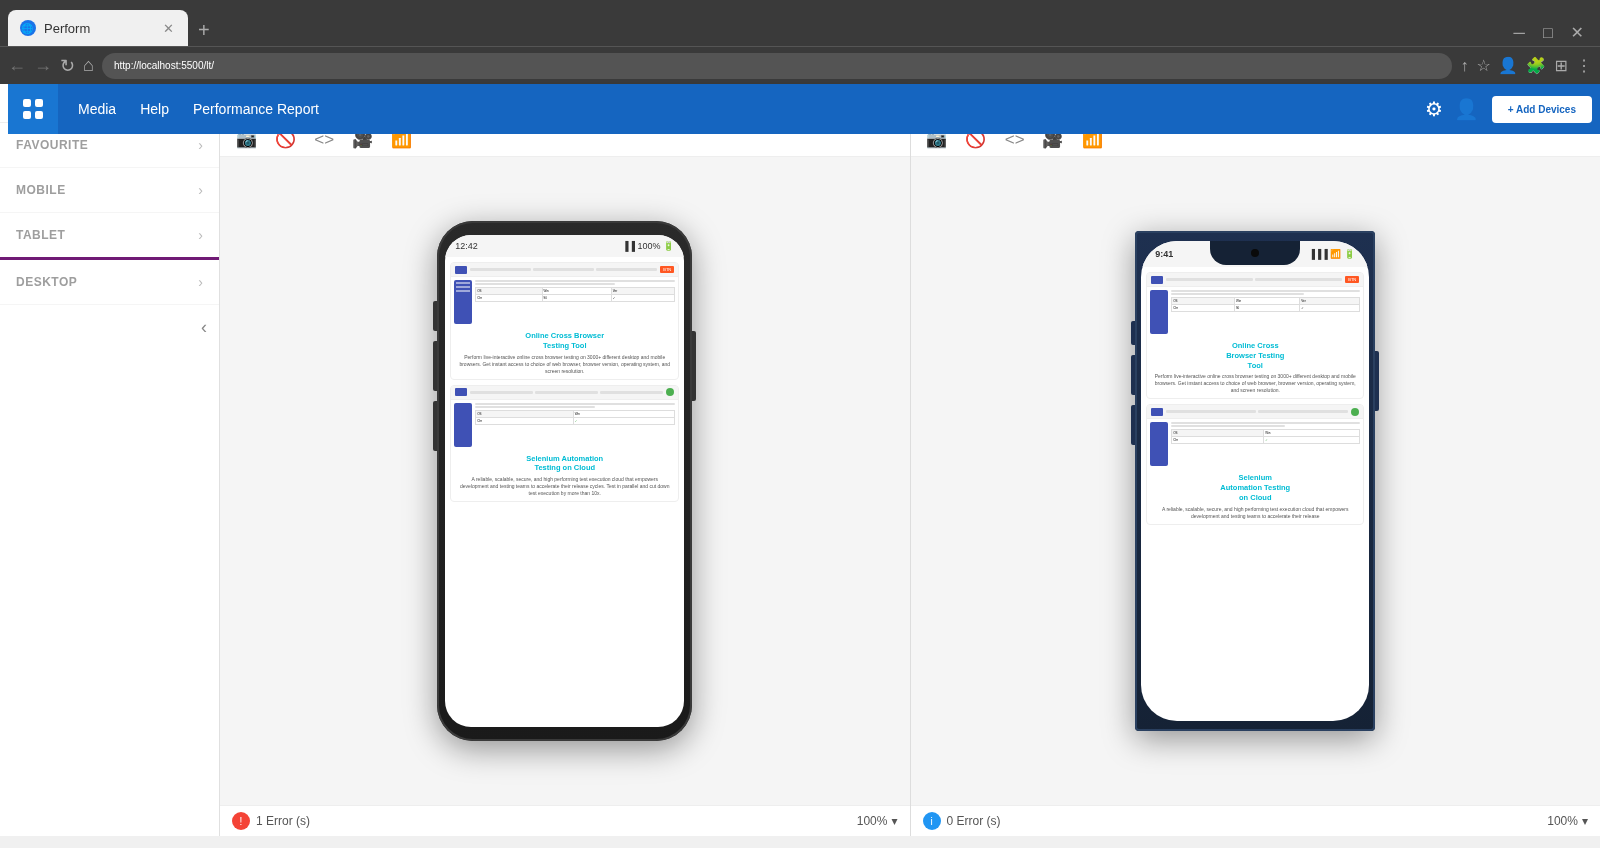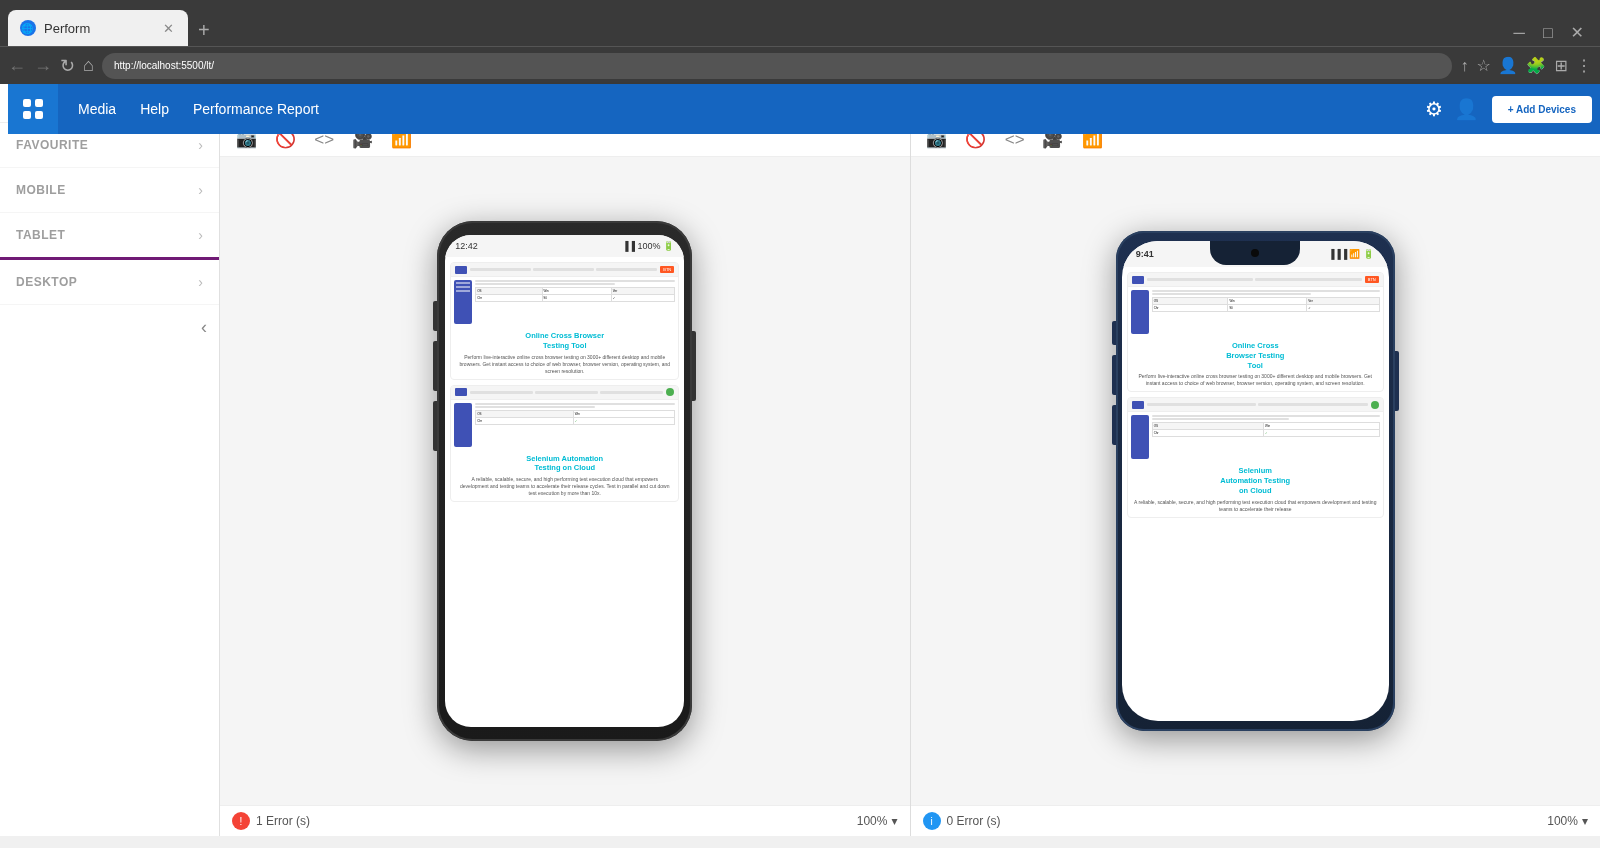--- a/index.html
+++ b/index.html
@@ -218,21 +218,21 @@
 
       <div style="background:#fff;padding:6px 16px;display:flex;align-items:center;gap:18px;border-bottom:1px solid #eee;">
         <span style="color:#888;font-size:17px;cursor:pointer;">📷</span>
         <span style="color:#888;font-size:17px;cursor:pointer;">🚫</span>
         <span style="color:#888;font-size:17px;cursor:pointer;">&lt;&gt;</span>
         <span style="color:#888;font-size:17px;cursor:pointer;">🎥</span>
         <span style="color:#888;font-size:17px;cursor:pointer;">📶</span>
       </div>
 
       <div style="flex:1;display:flex;align-items:center;justify-content:center;padding:10px;overflow:hidden;">
-        <div style="width:279px;height:500px;background:linear-gradient(180deg,#1e3050 0%,#152235 100%);border-radius:28px;padding:10px 6px;box-shadow:0 8px 32px rgba(0,0,0,0.4),inset 0 0 0 2px #2a4060;position:relative;">
+        <div style="width:240px;height:500px;background:linear-gradient(180deg,#1e3050 0%,#152235 100%);border-radius:4px;padding:10px 6px;box-shadow:0 8px 32px rgba(0,0,0,0.4),inset 0 0 0 2px #2a4060;position:relative;">
 
           <div style="position:absolute;left:-4px;top:90px;width:4px;height:24px;background:#1e3050;border-radius:2px 0 0 2px;"></div>
           <div style="position:absolute;left:-4px;top:124px;width:4px;height:40px;background:#1e3050;border-radius:2px 0 0 2px;"></div>
           <div style="position:absolute;left:-4px;top:174px;width:4px;height:40px;background:#1e3050;border-radius:2px 0 0 2px;"></div>
           <div style="position:absolute;right:-4px;top:120px;width:4px;height:60px;background:#1e3050;border-radius:0 2px 2px 0;"></div>
 
           <div style="background:#fff;border-radius:36px;height:100%;overflow:hidden;position:relative;">
 
             <div style="position:absolute;top:0;left:50%;transform:translateX(-50%);width:90px;height:24px;background:#152235;border-radius:0 0 16px 16px;z-index:10;display:flex;align-items:center;justify-content:center;">
               <div style="width:8px;height:8px;background:#0a0a0a;border-radius:50%;"></div>

